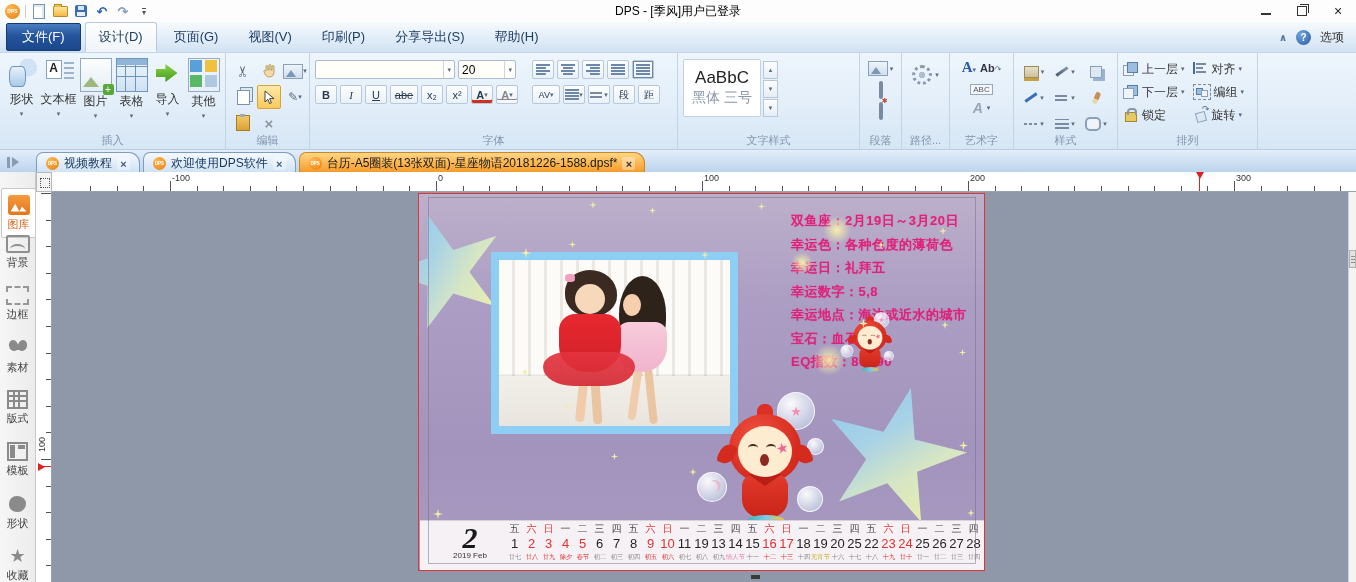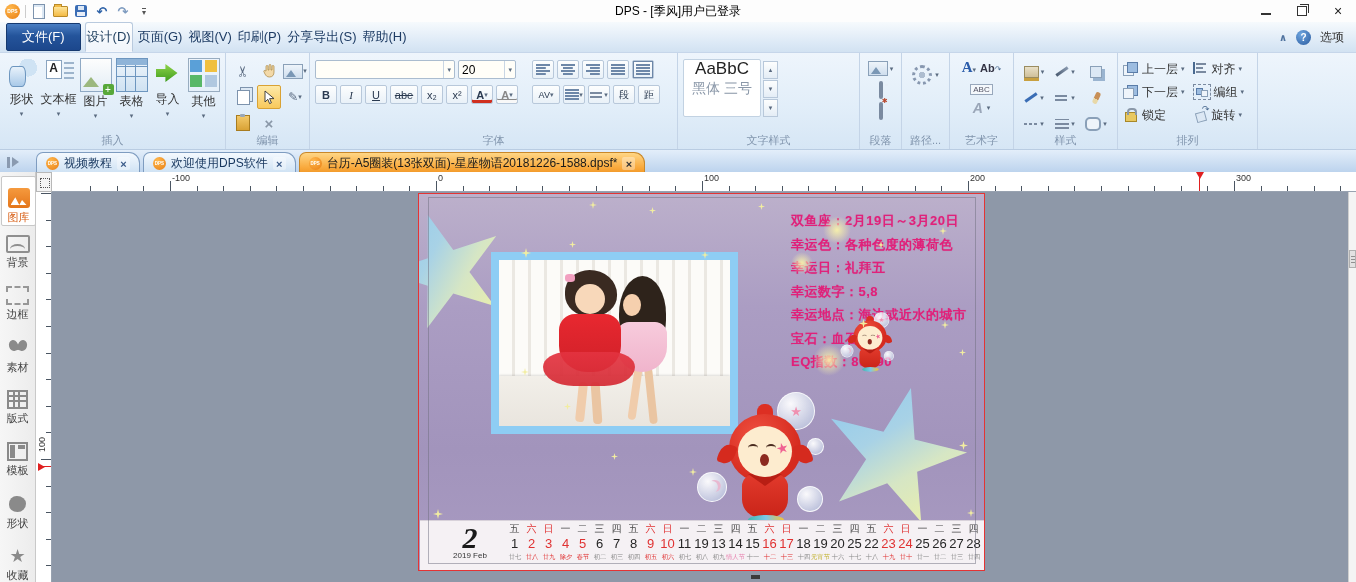--- a/index.html
+++ b/index.html
@@ -27,21 +27,21 @@
   .win-btns{margin-left:auto;display:flex;z-index:2}
   .win-btn{width:36px;height:21px;display:flex;align-items:center;justify-content:center;color:#222}
   .ico-min{width:10px;height:2px;background:#333;margin-top:6px}
   .ico-restore{width:8px;height:8px;border:1px solid #333;position:relative;background:#fff}
   .ico-restore::before{content:"";position:absolute;top:-3px;left:2px;width:8px;height:8px;border:1px solid #333;border-left:none;border-bottom:none}
   .ico-close-x{font-size:14px;line-height:14px}
 
   
   .menubar{height:30px;background:linear-gradient(#f6fafd,#dcE9f6 70%,#d2e2f2);border-bottom:1px solid #c6d6ea;
            display:flex;align-items:center;padding:0 6px;position:relative}
-  .menu-tab{padding:5px 1px;font-size:13px;color:#1e3c64;margin-right:4px;border-radius:3px;cursor:default;white-space:nowrap}
+  .menu-tab{padding:5px 13px;font-size:13px;color:#1e3c64;margin-right:4px;border-radius:3px;cursor:default;white-space:nowrap}
   .menu-tab.file{background:linear-gradient(#4a7ec2,#24549b 45%,#1c478c);color:#fff;border:1px solid #16396f;padding:4px 15px;border-radius:2px}
   .menu-tab.active{background:linear-gradient(#fefefe,#f0f5fb);border:1px solid #b9cade;border-bottom-color:#f4f8fc;color:#21405f;border-radius:3px 3px 0 0}
   .menu-right{margin-left:auto;display:flex;align-items:center;gap:9px;font-size:12px;color:#333;padding-right:6px}
   .chev{color:#4f729e;font-size:10px;font-weight:bold}
   .help-circle{width:15px;height:15px;border-radius:50%;background:radial-gradient(circle at 35% 30%,#6fa6e0,#2a5a9e);
                color:#fff;font-size:10px;font-weight:bold;display:flex;align-items:center;justify-content:center}
 
   
   .ribbon{height:96px;background:linear-gradient(#eef5fc,#e2eef9 55%,#d6e6f5);border-bottom:1px solid #b9cce2;display:flex}
   .rgroup{position:relative;border-right:1px solid #c4d4e7;padding:4px 5px 15px;box-sizing:border-box}
@@ -95,21 +95,21 @@
       linear-gradient(#6d87a8 0 0) 0 6px/100% 2px no-repeat,
       linear-gradient(#6d87a8 0 0) 0 9px/70% 2px no-repeat}
   .ali.c{background-position:0 0,50% 3px,0 6px,50% 9px}
   .ali.r{background-position:0 0,100% 3px,0 6px,100% 9px}
   .ali.j{background:linear-gradient(#6d87a8 0 0) 0 0/100% 2px no-repeat,linear-gradient(#6d87a8 0 0) 0 3px/100% 2px no-repeat,linear-gradient(#6d87a8 0 0) 0 6px/100% 2px no-repeat,linear-gradient(#6d87a8 0 0) 0 9px/100% 2px no-repeat}
   .underbar-red{box-shadow:inset 0 -3px 0 #d03020}
   .underbar-wh{box-shadow:inset 0 -3px 0 #f8f8f8,inset 0 -4px 0 #888}
   
   #style-cards{display:flex;gap:2px;padding-top:2px}
   .ts-card{width:76px;height:56px;background:#fff;border:1px solid #c2d2e2;border-radius:2px;display:flex;flex-direction:column;
-           align-items:center;gap:2px}
+           align-items:center;justify-content:center;gap:2px}
   .ts-sample{font-size:17px;color:#222;line-height:18px}
   .ts-sample.serif{font-family:"Liberation Serif","DejaVu Serif",serif;font-size:19px}
   .ts-desc{font-size:14px;color:#8a97a8;white-space:nowrap}
   .ts-scroll{display:flex;flex-direction:column;gap:1px;margin-left:2px;padding-top:4px}
   .ts-sbtn{width:13px;height:16px;border:1px solid #b8c8da;background:linear-gradient(#fdfefe,#e4edf6);
            display:flex;align-items:center;justify-content:center;font-size:6px;color:#5a6a80}
   
   .pcol{display:flex;flex-direction:column;align-items:center;gap:7px;padding-top:4px}
   .ico-textwrap{width:18px;height:13px;border:1px solid #8aa0b8;background:linear-gradient(#eef4fa,#cfdeee);position:relative}
   .ico-textwrap::before{content:"";position:absolute;left:2px;bottom:1px;border-left:5px solid transparent;border-right:5px solid transparent;border-bottom:7px solid #7a97b5}
@@ -724,21 +724,21 @@
       <div class="vtick major" style="top: 267px;"></div>
       <div class="vtick" style="top: 293.6px;"></div>
       <div class="vtick" style="top: 320.2px;"></div>
       <div class="vtick" style="top: 346.8px;"></div>
       <div class="vtick" style="top: 373.4px;"></div>
       <div class="vlabel" style="top: 245px;">100</div>
     </div>
 
   <div class="sidebar">
     <div id="sidebar-items">
-        <div class="side-item active" style="top: 4px; justify-content: flex-end;">
+        <div class="side-item active" style="top: 16px;">
           <div class="side-ico ico-side-gallery"></div>
           <div class="side-lbl">图库</div>
         </div>
         <div class="side-item" style="top: 56px;">
           <div class="side-ico ico-side-background"></div>
           <div class="side-lbl">背景</div>
         </div>
         <div class="side-item" style="top: 108px;">
           <div class="side-ico ico-side-border"></div>
           <div class="side-lbl">边框</div>

